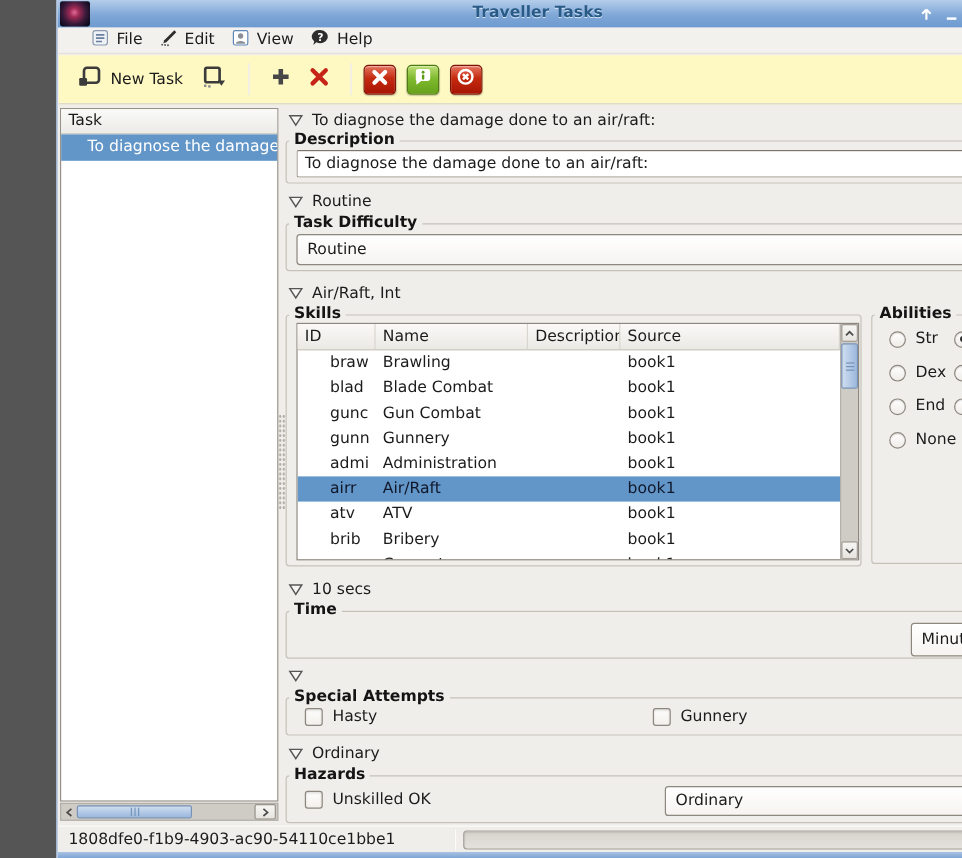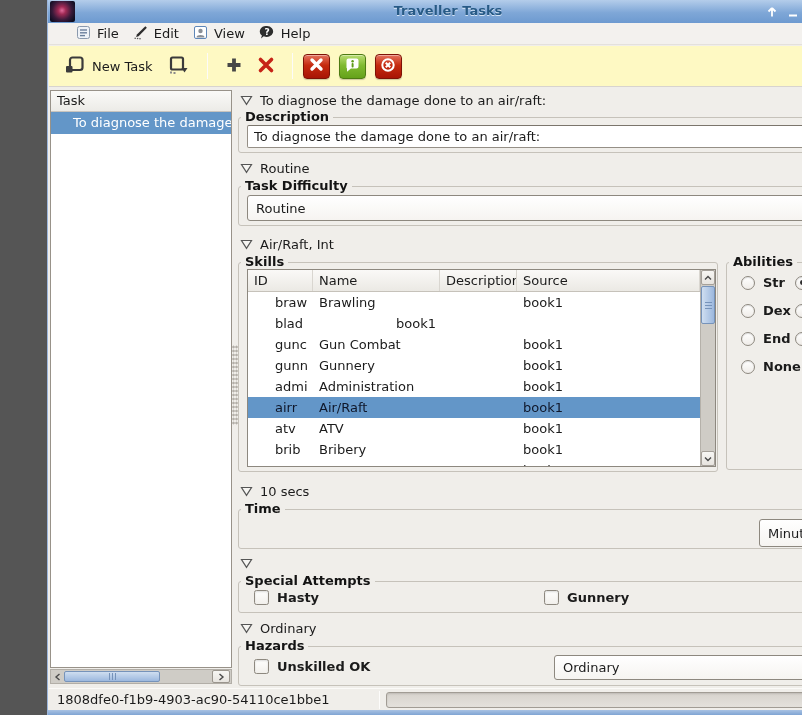--- a/index.html
+++ b/index.html
@@ -89,21 +89,21 @@
     border:1px solid #a5a099; border-radius:2px; display:flex; align-items:center; justify-content:center; }
   .vs-thumb { position:absolute; left:0; top:16px; width:14px; height:38px; border-radius:2px;
     background:linear-gradient(to right,#cfdef0,#9cb8de); border:1px solid #7693ba;
     display:flex; flex-direction:column; align-items:center; justify-content:center; gap:2px; }
   .vs-thumb i { display:block; height:1px; width:7px; background:#7693ba; }
 
   
   .rad { width:14px; height:14px; border-radius:50%; background:linear-gradient(#ffffff,#efece8);
     border:1px solid #8d887f; box-shadow:inset 0 1px 1px rgba(0,0,0,.12); position:relative; flex:none; }
   .rad.checked::after { content:""; position:absolute; inset:3.5px; background:#2e2e2e; border-radius:50%; }
-  .opt { display:flex; align-items:center; gap:8px; height:15px;font-weight:bold; }
+  .opt { display:flex; align-items:center; gap:8px; height:15px; }
   .cb { width:15px; height:15px; background:linear-gradient(#fefefd,#f2f0ec); border:1px solid #8d887f;
     border-radius:2.5px; box-shadow:inset 0 1px 2px rgba(0,0,0,.14); flex:none; }
 
   
   .statusbar { position:absolute; left:1px; right:1px; top:688px; height:22px; background:#f0eeea;
     border-top:1px solid #fbfaf8; }
   .status-text { position:absolute; left:8px; top:3px; }
   .status-groove { position:absolute; left:330px; top:2px; width:1px; height:18px; background:#c9c5bf; border-right:1px solid #fdfcfb; }
   .progress { position:absolute; left:337px; top:3px; width:449px; height:16px; border-radius:3px;
     border:1px solid #a19c94; background:linear-gradient(#d7d3cd,#e4e1dc); box-shadow:inset 0 1px 2px rgba(0,0,0,.12); }
@@ -296,20 +296,21 @@
       </div>
       <div class="tbody">
         <div class="trow">
             <span class="td col-id">braw</span>
             <span class="td col-name">Brawling</span>
             <span class="td col-desc"></span>
             <span class="td col-src">book1</span>
           </div>
         <div class="trow">
             <span class="td col-id">blad</span>
+            <span class="td col-name">Blade Combat</span>
             <span class="td col-desc"></span>
             <span class="td col-src">book1</span>
           </div>
         <div class="trow">
             <span class="td col-id">gunc</span>
             <span class="td col-name">Gun Combat</span>
             <span class="td col-desc"></span>
             <span class="td col-src">book1</span>
           </div>
         <div class="trow">

